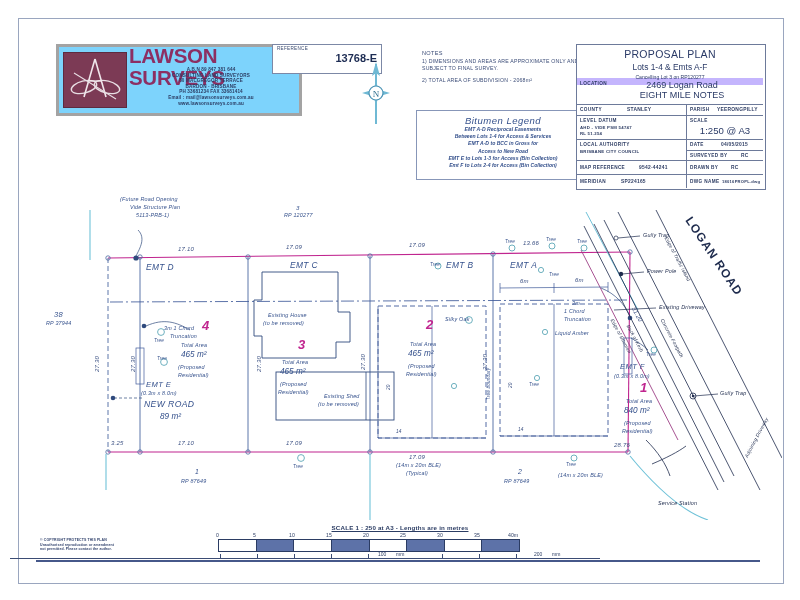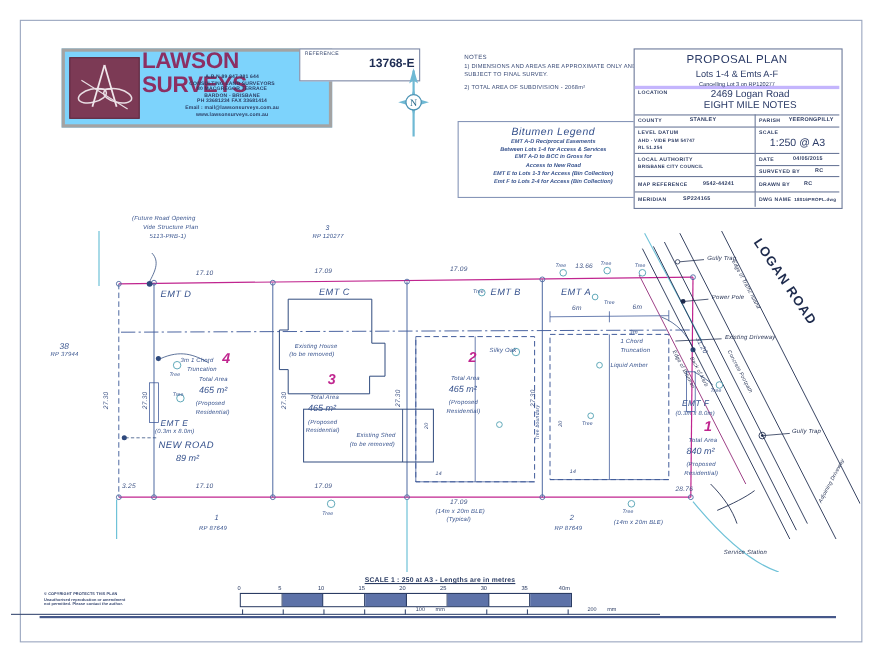--- a/index.html
+++ b/index.html
@@ -40,21 +40,21 @@
   
   #legend{position:absolute;left:376px;top:66px;width:172px;height:68px;border:1px solid #8796b8;background:#fff;}
   #legend .ltitle{text-align:center;font-style:italic;font-size:9.5px;color:#35518c;margin-top:4px;letter-spacing:.5px;}
   #legend .lrow{text-align:center;font-style:italic;font-weight:bold;font-size:5.1px;color:#35518c;line-height:7.2px;}
 
   
   #tb{position:absolute;left:536px;top:0;width:188px;height:144px;border:1px solid #6d7a9a;background:#fff;}
   #tb .cell{position:absolute;box-sizing:border-box;}
   #tb .lbl{font-size:4.7px;color:#2d3c63;letter-spacing:.35px;font-weight:bold;}
   #tb .v{font-size:4.9px;color:#2d3c63;letter-spacing:.25px;font-weight:bold;}
-  #tbtitle{position:absolute;left:0;top:0;width:186px;height:33px;border-bottom:3px solid #c4b5fd;}
+  #tbtitle{position:absolute;left:0;top:0;width:186px;height:33px;border-bottom:7px solid #c4b5fd;}
   #tbtitle .t1{text-align:center;font-size:10.5px;color:#2a3a66;margin-top:3px;letter-spacing:.3px;}
   #tbtitle .t2{text-align:center;font-size:8.4px;color:#2a3a66;margin-top:2px;}
   #tbtitle .t3{text-align:center;font-size:5.1px;color:#2a3a66;margin-top:2px;}
   #tbloc{position:absolute;left:0;top:33px;width:186px;height:26px;border-bottom:1px solid #6d7a9a;}
   #tbloc .l1{text-align:center;font-size:9px;color:#2a3a66;margin-top:2px;margin-left:24px;}
   #tbloc .l2{text-align:center;font-size:9px;color:#2a3a66;margin-left:24px;}
 
   
   #canvas{position:absolute;left:18px;top:190px;width:764px;height:330px;}
   svg#plan{display:block;}

